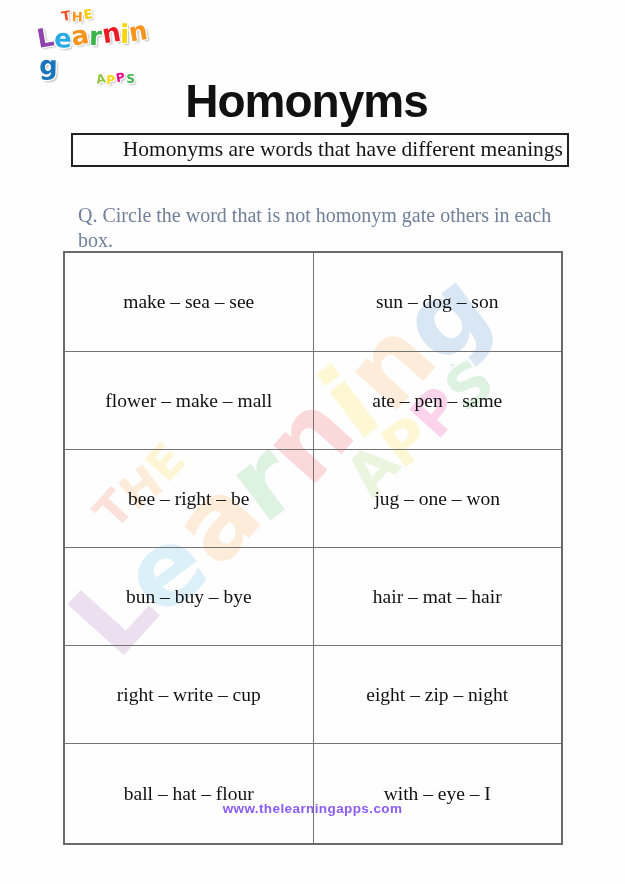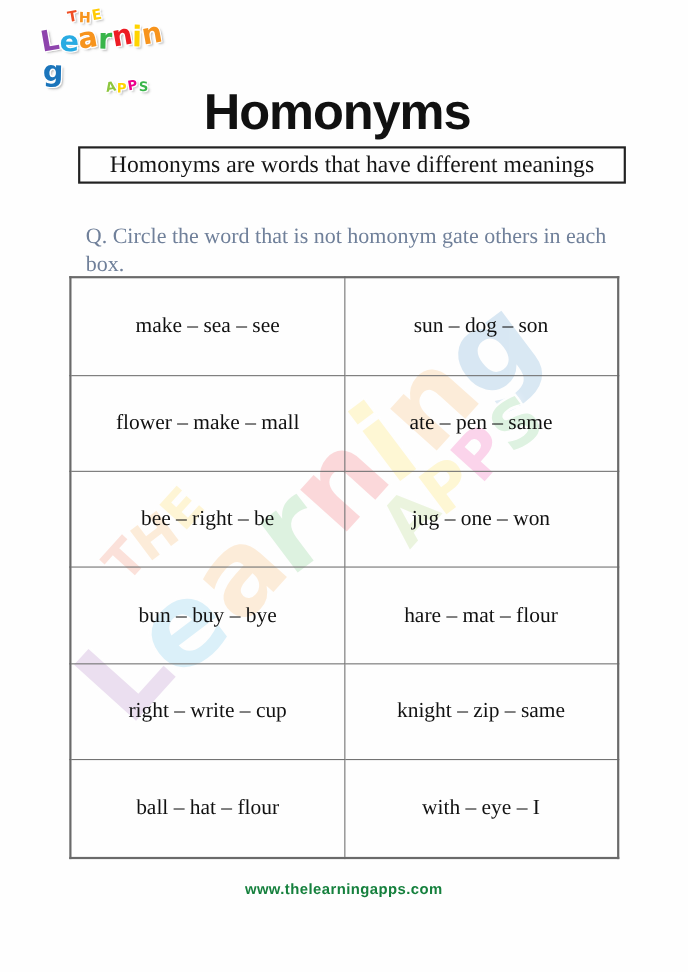--- a/index.html
+++ b/index.html
@@ -45,47 +45,47 @@
   .title{
     position:absolute;left:0;top:74px;width:613px;margin:0;
     text-align:center;font-family:"Liberation Sans", sans-serif;
     font-size:46px;font-weight:700;letter-spacing:-1px;color:#111;
   }
 
   
   .desc-box{
     position:absolute;left:71px;top:133px;width:486px;
     border:2px solid #222222;background:transparent;
-    text-align:center;font-size:21.5px;line-height:25px;
+    text-align:right;font-size:21.5px;line-height:25px;
     padding:2px 4px 3px 4px;color:#151515;
   }
 
   
   .question{
     position:absolute;left:78px;top:203px;width:480px;
     font-size:20px;line-height:25px;color:#70809a;
   }
 
   
   table.word-table{
-    position:absolute;left:63px;top:251px;width:500px;height:530px;
+    position:absolute;left:63px;top:251px;width:500px;height:594px;
     border-collapse:collapse;table-layout:fixed;z-index:1;background:transparent;
     font-size:19.5px;color:#111;
   }
   table.word-table td{
     width:50%;border:1.5px solid #737373;text-align:center;vertical-align:middle;
     background:transparent;
   }
   table.word-table{border:2px solid #6a6a6a;}
 
   
   .footer{
     position:absolute;left:0;top:801px;width:625px;text-align:center;
     font-family:"Liberation Sans", sans-serif;font-weight:700;
-    font-size:13.5px;letter-spacing:.4px;color:#15803d;
+    font-size:13.5px;letter-spacing:.4px;color:#8b5cf6;
   }
 </style>
 </head>
 <body>
 
 <div class="page">
 
   <div class="watermark" aria-hidden="true">
     <div class="logo-line wm-the"><span style="color: rgb(240, 78, 35);">T</span><span style="color: rgb(247, 148, 29);">H</span><span style="color: rgb(255, 203, 5);">E</span></div>
     <div class="logo-line wm-learning"><span style="color: rgb(142, 68, 173);">L</span><span style="color: rgb(41, 171, 226);">e</span><span style="color: rgb(247, 148, 29);">a</span><span style="color: rgb(57, 181, 74);">r</span><span style="color: rgb(237, 28, 36);">n</span><span style="color: rgb(255, 212, 0);">i</span><span style="color: rgb(247, 148, 29);">n</span><span style="color: rgb(27, 117, 187);">g</span></div>
@@ -115,25 +115,25 @@
         <tr>
           <td>flower – make – mall</td>
           <td>ate – pen – same</td>
         </tr>
         <tr>
           <td>bee – right – be</td>
           <td>jug – one – won</td>
         </tr>
         <tr>
           <td>bun – buy – bye</td>
-          <td>hare – mat – flour</td>
+          <td>hair – mat – hair</td>
         </tr>
         <tr>
           <td>right – write – cup</td>
-          <td>knight – zip – same</td>
+          <td>eight – zip – night</td>
         </tr>
         <tr>
           <td>ball – hat – flour</td>
           <td>with – eye – I</td>
         </tr>
       </tbody>
   </table>
 
   <div class="footer">www.thelearningapps.com</div>
 

